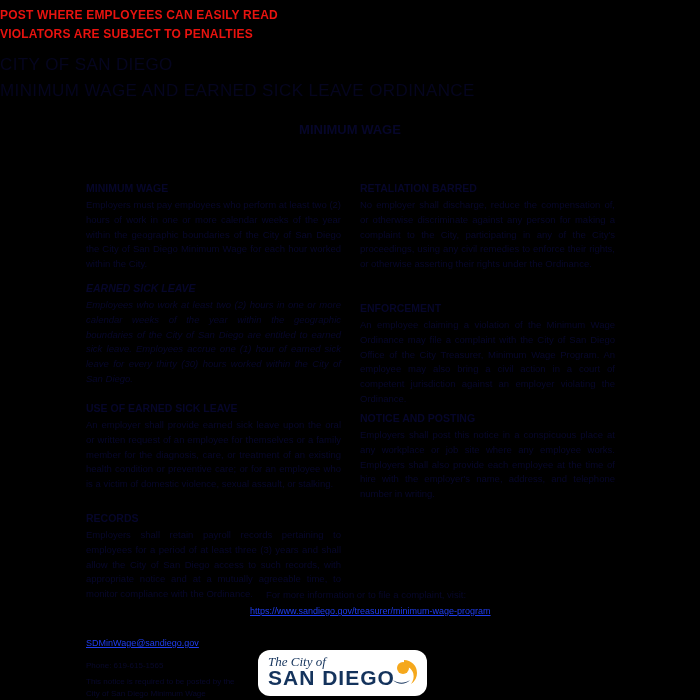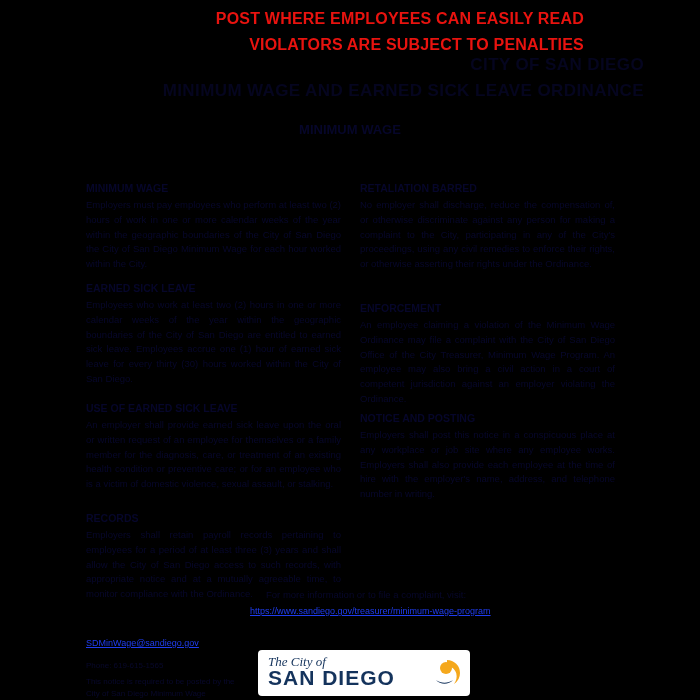--- a/index.html
+++ b/index.html
@@ -22,38 +22,38 @@
     width: 700px;
     height: 700px;
   }
 
   
   .notice {
     position: absolute;
     top: 6px;
     left: 0;
     width: 584px;
-    text-align: right;
+    text-align: left;
     color: #e8130f;
     font-weight: bold;
-    font-size: 16px;
+    font-size: 12px;
     letter-spacing: 0.2px;
     line-height: 1.6;
   }
   .notice .line2 { display: block; }
 
   .title-main {
     position: absolute;
     top: 52px;
     left: 0;
     width: 644px;
-    text-align: right;
+    text-align: left;
     color: #05051f;
     font-size: 17px;
-    font-weight: bold;
+    font-weight: normal;
     letter-spacing: 0.4px;
     line-height: 1.5;
   }
 
   .rate-line {
     position: absolute;
     top: 120px;
     left: 0;
     width: 700px;
     text-align: center;
@@ -91,24 +91,24 @@
     white-space: nowrap;
   }
   .link.url  { top: 606px; left: 250px; }
   .link.mail { top: 638px; left: 86px; }
 
   
   .logo {
     position: absolute;
     left: 258px;
     top: 650px;
-    width: 212px;
+    width: 169px;
     height: 46px;
     background: #ffffff;
-    border-radius: 4px;
+    border-radius: 12px;
   }
   .logo .the-city {
     position: absolute;
     left: 10px;
     top: 4px;
     font-family: "Liberation Serif", serif;
     font-style: italic;
     font-size: 13px;
     color: #14335c;
   }
@@ -153,21 +153,21 @@
 
   <div class="rate-line">
     <span>MINIMUM WAGE</span><br>
   </div>
 
   <div class="para col-left" style="top:180px;">
     <span class="section-head">MINIMUM WAGE</span>
     <span>Employers must pay employees who perform at least two (2) hours of work in one or more calendar weeks of the year within the geographic boundaries of the City of San Diego the City of San Diego Minimum Wage for each hour worked within the City.</span>
   </div>
 
-  <div class="para col-left" style="top:280px;">
+  <div class="para col-left" style="top:280px;font-style:italic;">
     <span class="section-head">EARNED SICK LEAVE</span>
     <span>Employees who work at least two (2) hours in one or more calendar weeks of the year within the geographic boundaries of the City of San Diego are entitled to earned sick leave. Employees accrue one (1) hour of earned sick leave for every thirty (30) hours worked within the City of San Diego.</span>
   </div>
 
   <div class="para col-left" style="top:400px;">
     <span class="section-head">USE OF EARNED SICK LEAVE</span>
     <span>An employer shall provide earned sick leave upon the oral or written request of an employee for themselves or a family member for the diagnosis, care, or treatment of an existing health condition or preventive care; or for an employee who is a victim of domestic violence, sexual assault, or stalking.</span>
   </div>
 
   <div class="para col-right" style="top:180px;">

